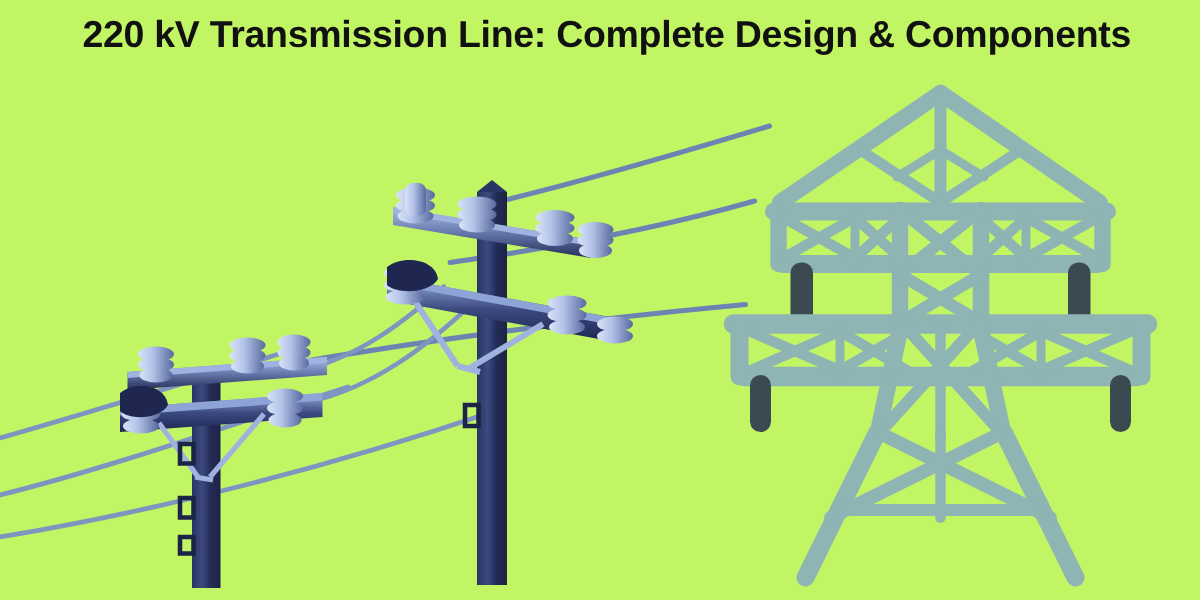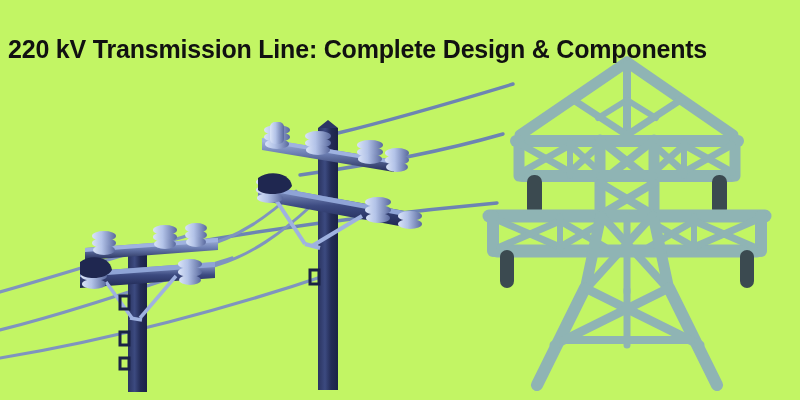--- a/index.html
+++ b/index.html
@@ -23,25 +23,26 @@
   #artwork {
     position: absolute;
     inset: 0;
     width: 800px;
     height: 400px;
     display: block;
   }
   #title-wrap {
     position: absolute;
     left: 0;
-    top: 34px;
+    top: 8px;
     width: 705px;
     text-align: center;
     z-index: 10;
     pointer-events: none;
+    padding-left: 47px;
   }
   #banner-title {
     display: inline-block;
     font-family: "Liberation Sans", sans-serif;
     font-size: 25px;
     font-weight: bold;
     color: #111111;
     letter-spacing: -0.2px;
     line-height: 30px;
     white-space: nowrap;

